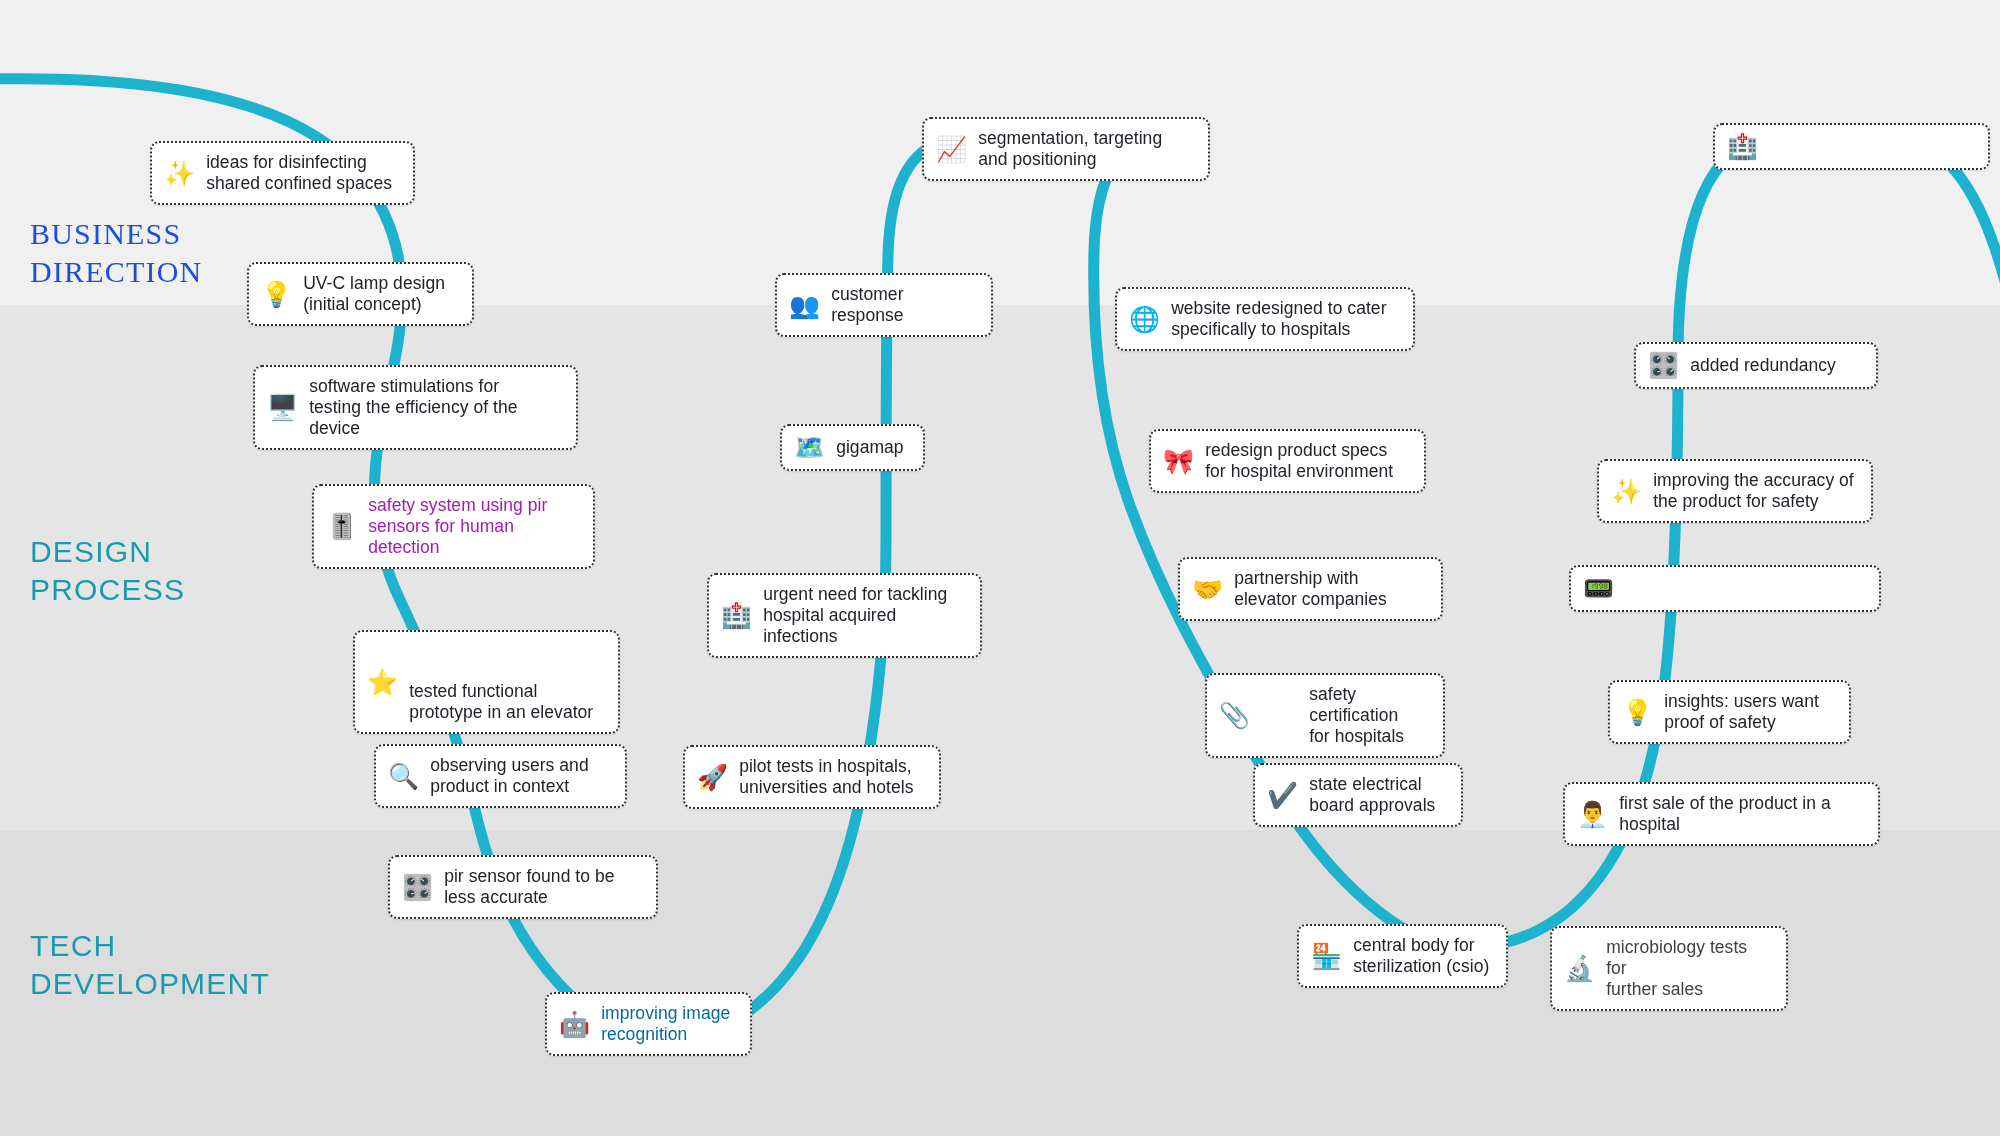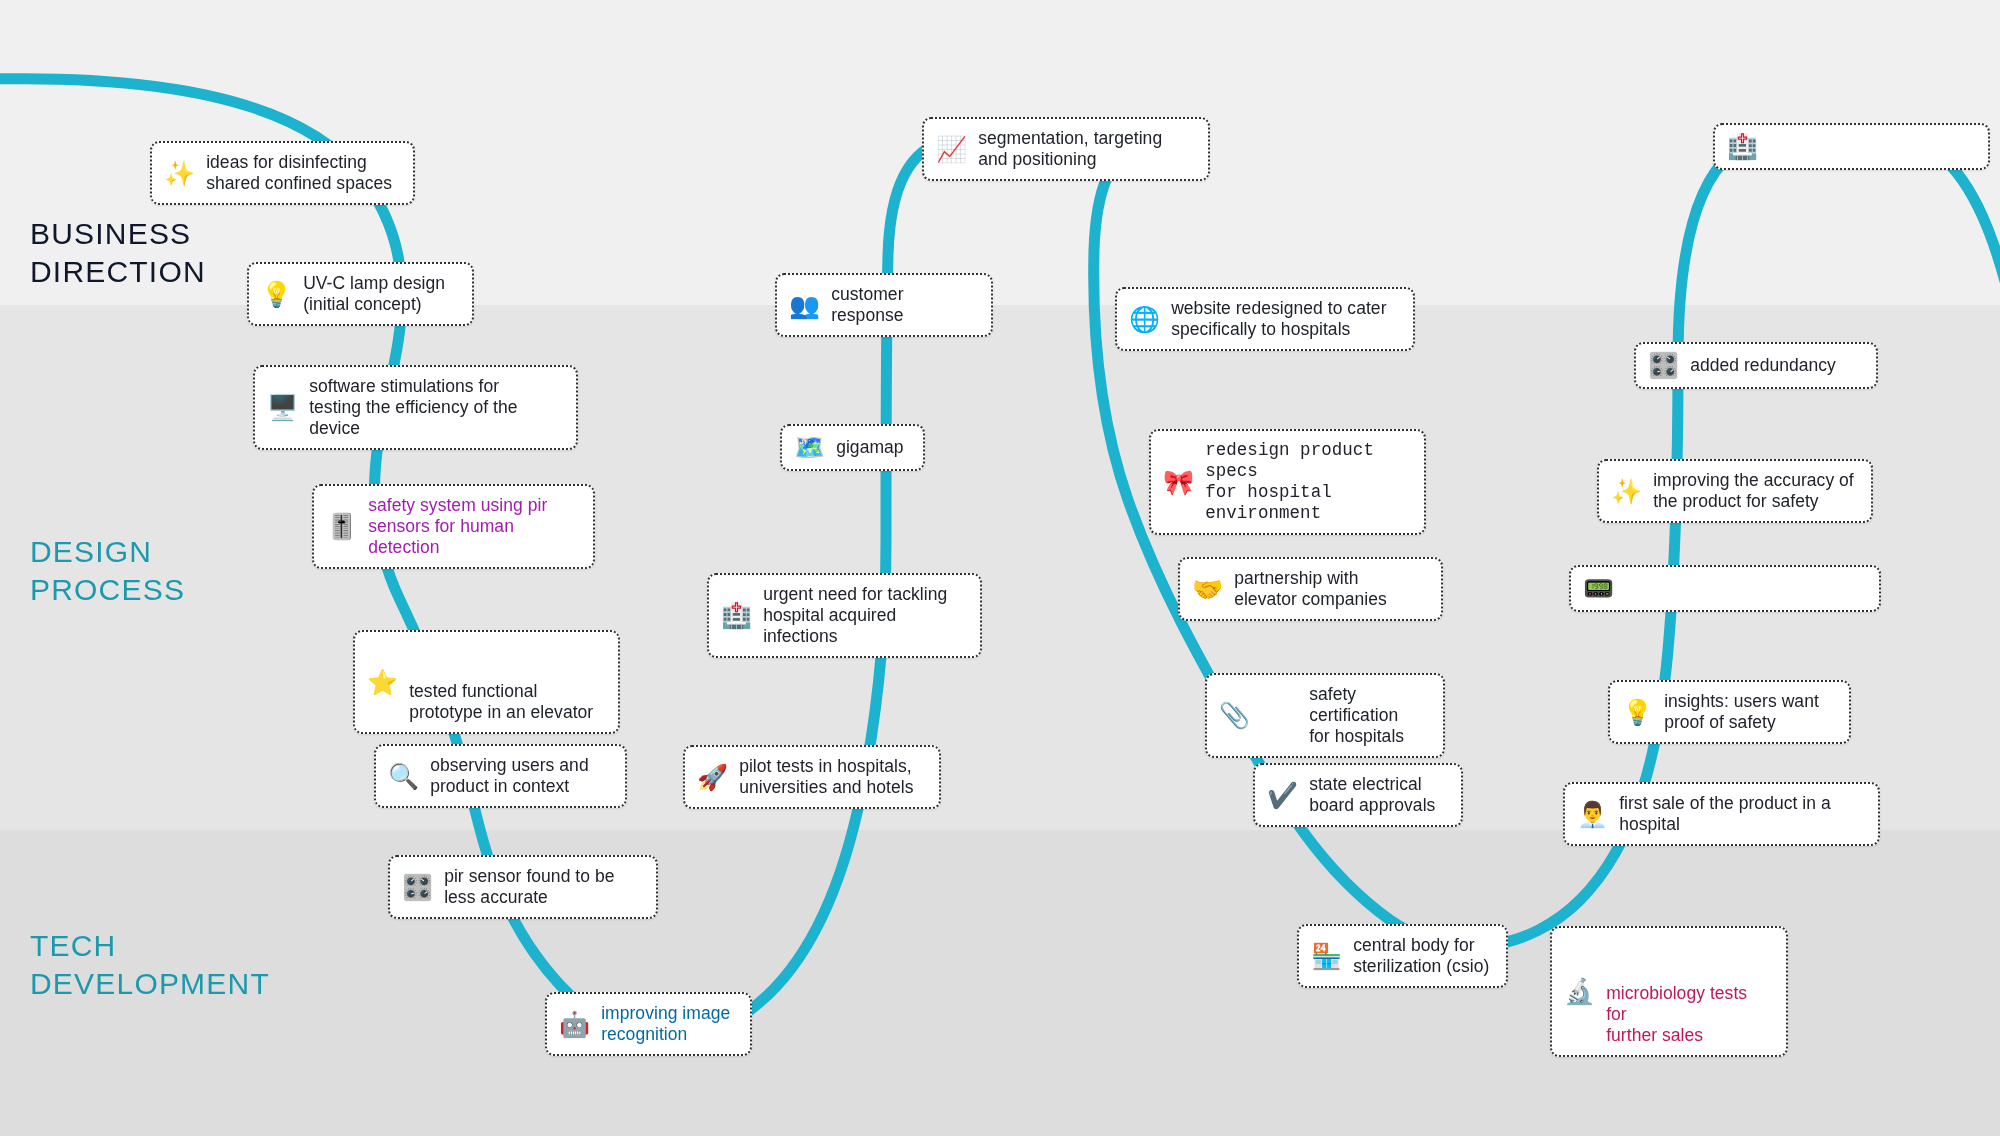--- a/index.html
+++ b/index.html
@@ -62,21 +62,21 @@
 </style>
 </head>
 <body>
 
 <div id="stage">
 
   <div class="band" id="band-business" style="background: rgb(240, 240, 240);"></div>
   <div class="band" id="band-design" style="background: rgb(229, 229, 229);"></div>
   <div class="band" id="band-tech" style="background: rgb(221, 221, 221);"></div>
 
-  <div class="band-label" id="label-business" style="color: #0f172a;">BUSINESS
+  <div class="band-label" id="label-business" style="color: #1d4ed8; font-family: Liberation Serif, serif;">BUSINESS
 DIRECTION</div>
   <div class="band-label" id="label-design" style="color: rgb(27, 154, 173);">DESIGN
 PROCESS</div>
   <div class="band-label" id="label-tech" style="color: rgb(27, 154, 173);">TECH
 DEVELOPMENT</div>
 
   <svg id="curve-layer" viewBox="0 0 2000 1136" xmlns="http://www.w3.org/2000/svg">
       <path d="M -40,80 C 160,72 300,100 360,175 C 420,250 402,330 388,392 C 374,455 362,520 400,600 C 438,680 455,730 470,790 C 485,850 500,920 560,985 C 610,1040 690,1055 750,1010 C 815,962 846,870 862,790 C 878,710 886,620 886,540 C 886,440 886,330 888,255 C 890,185 910,150 946,140" fill="none" stroke="#1db2ce" stroke-width="11" stroke-linecap="round"></path>
       <path d="M 1143,144 C 1110,152 1096,190 1094,250 C 1092,330 1100,420 1128,500 C 1158,585 1200,660 1240,730 C 1280,800 1320,870 1390,920 C 1452,964 1530,950 1580,900 C 1640,840 1660,740 1668,650 C 1676,560 1678,450 1678,360 C 1678,270 1690,190 1730,155" fill="none" stroke="#1db2ce" stroke-width="11" stroke-linecap="round"></path>
       <path d="M 1940,155 C 1975,185 1995,240 2010,300" fill="none" stroke="#1db2ce" stroke-width="11" stroke-linecap="round"></path>
@@ -148,21 +148,21 @@
         <span class="ntext" style="color: rgb(32, 35, 42);">pilot tests in hospitals,
 universities and hotels</span>
       </div>
       <div class="node" style="left: 1115px; top: 287px; width: 300px; background: rgb(255, 255, 255); border-color: rgb(48, 48, 48);">
         <span class="emoji">🌐</span>
         <span class="ntext" style="color: rgb(32, 35, 42);">website redesigned to cater
 specifically to hospitals</span>
       </div>
       <div class="node" style="left: 1149px; top: 429px; width: 277px; background: rgb(255, 255, 255); border-color: rgb(48, 48, 48);">
         <span class="emoji">🎀</span>
-        <span class="ntext" style="color: rgb(32, 35, 42); font-family: Liberation Mono, monospace;">redesign product specs
+        <span class="ntext" style="color: rgb(32, 35, 42);">redesign product specs
 for hospital environment</span>
       </div>
       <div class="node" style="left: 1178px; top: 557px; width: 265px; background: rgb(255, 255, 255); border-color: rgb(48, 48, 48);">
         <span class="emoji">🤝</span>
         <span class="ntext" style="color: rgb(32, 35, 42);">partnership with
 elevator companies</span>
       </div>
       <div class="node" style="left: 1205px; top: 673px; width: 240px; background: rgb(255, 255, 255); border-color: rgb(48, 48, 48);">
         <span class="emoji">📎</span>
         <span class="ntext" style="color: rgb(32, 35, 42); margin-left: 48px;">safety certification
@@ -198,18 +198,18 @@
         <span class="ntext" style="color: rgb(32, 35, 42);">insights: users want
 proof of safety</span>
       </div>
       <div class="node" style="left: 1563px; top: 782px; width: 317px; background: rgb(255, 255, 255); border-color: rgb(48, 48, 48);">
         <span class="emoji">👨‍💼</span>
         <span class="ntext" style="color: rgb(32, 35, 42);">first sale of the product in a
 hospital</span>
       </div>
       <div class="node" style="left: 1550px; top: 926px; width: 238px; background: rgb(255, 255, 255); border-color: rgb(48, 48, 48);">
         <span class="emoji">🔬</span>
-        <span class="ntext" style="color: #be185d; margin-top: 46px;">microbiology tests for
+        <span class="ntext" style="color: #404040;">microbiology tests for
 further sales</span>
       </div>
     </div>
 
 </div>
 
 </body></html>

